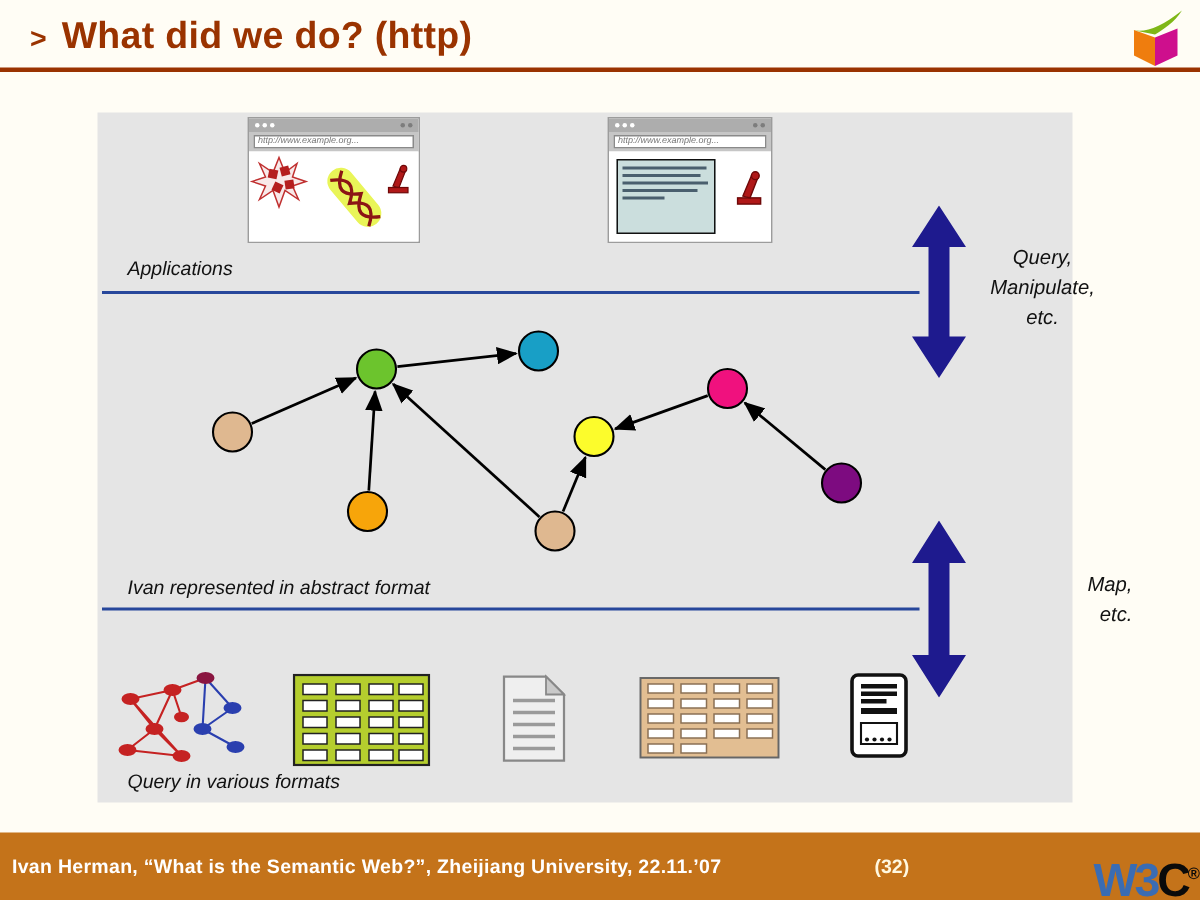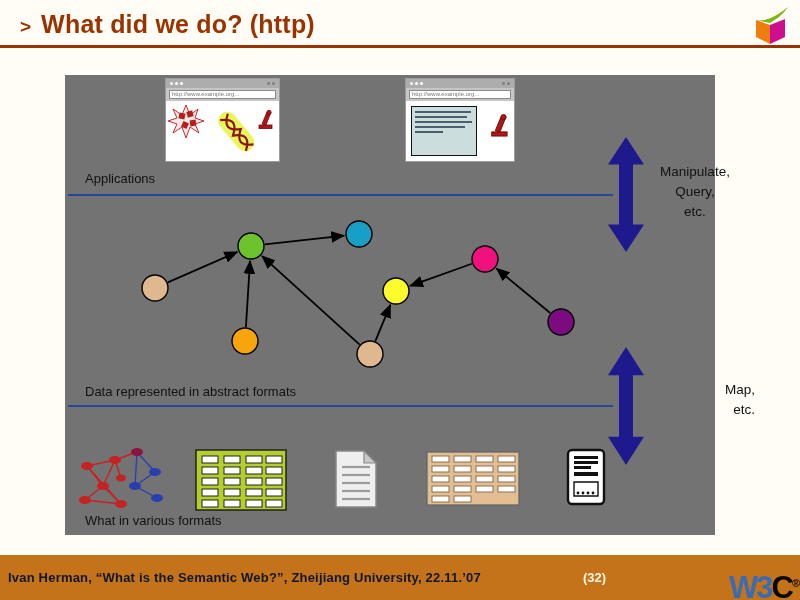--- a/index.html
+++ b/index.html
@@ -8,21 +8,21 @@
     position:relative; width:800px; height:600px; overflow:hidden;
     background:#FFFDF5; font-family:"Liberation Sans", sans-serif;
   }
   
   .title-row { position:absolute; left:20px; top:10px; display:flex; align-items:baseline; gap:10px; }
   .title-prefix { color:#9A3300; font-weight:bold; font-size:19px; }
   .page-title { color:#9A3300; font-weight:bold; font-size:25px; letter-spacing:0.2px; }
   .title-rule { position:absolute; left:0; top:45px; width:800px; height:3px; background:#9A3300; }
   .sweo-icon { position:absolute; right:8px; top:5px; width:42px; height:42px; }
   
-  .diagram { position:absolute; left:65px; top:75px; width:650px; height:460px; background:#737373; }
+  .diagram { position:absolute; left:65px; top:75px; width:650px; height:460px; background:#e5e5e5;font-style:italic; }
   .layer-label { position:absolute; left:20px; font-size:13px; color:#111; }
   .blue-rule { position:absolute; left:3px; width:545px; height:2px; background:#27479B; }
   #graph-svg { position:absolute; left:0; top:0; width:650px; height:460px; }
   #graph-svg .edge { stroke:#000; stroke-width:1.8; }
   #graph-svg .node { stroke:#000; stroke-width:1.4; }
   
   .browser { position:absolute; background:#fff; border:1px solid #9C9C9C; }
   .browser .titlebar { height:9px; background:#ADADAD; position:relative; }
   .browser .dot { position:absolute; top:3px; width:3px; height:3px; border-radius:50%; background:#fff; }
   .browser .dot.d1{left:4px} .browser .dot.d2{left:9px} .browser .dot.d3{left:14px}
@@ -39,21 +39,21 @@
   
   .icon-abs { position:absolute; }
   
   .varrow { position:absolute; width:38px; }
   .flow-label { position:absolute; width:120px; text-align:center; font-size:13.5px; line-height:20px; color:#111; }
   
   .footer {
     position:absolute; left:0; bottom:0; width:800px; height:45px; background:#C4731A;
     display:flex; align-items:center;
   }
-  .footer .credit { position:absolute; left:8px; color:#0f172a; font-weight:bold; font-size:13px; letter-spacing:0.2px; }
+  .footer .credit { position:absolute; left:8px; color:#ffffff; font-weight:bold; font-size:13px; letter-spacing:0.2px; }
   .footer .pageno { position:absolute; left:583px; color:#FFF8E0; font-weight:bold; font-size:13px; }
   .w3c-logo { position:absolute; right:0; top:6px; font-weight:bold; font-size:31px; letter-spacing:-2px; line-height:44px; }
   .w3c-logo .w3 { color:#3A6CB3; }
   .w3c-logo .c { color:#0A0A0A; }
   .w3c-logo .reg { color:#0A0A0A; font-size:11px; vertical-align:super; letter-spacing:0; }
 </style>
 </head>
 <body>
 
 <div class="title-row">
@@ -132,24 +132,24 @@
           <path d="M4,15 L9,3 L12.5,4.5 L8,16 Z"></path>
           <circle cx="11" cy="3.5" r="2.2"></circle>
         </g>
       </svg>
     </div>
   </div>
 
   <div class="layer-label" style="top:96px;">Applications</div>
   <div class="blue-rule" style="top:119px;"></div>
 
-  <div class="layer-label" style="top:309px;">Data represented in abstract formats</div>
+  <div class="layer-label" style="top:309px;">Ivan represented in abstract format</div>
   <div class="blue-rule" style="top:330px;"></div>
 
-  <div class="layer-label" style="top:438px;">What in various formats</div>
+  <div class="layer-label" style="top:438px;">Query in various formats</div>
 
   <svg id="graph-svg">
     <defs>
       <marker id="arrowhead" markerUnits="userSpaceOnUse" markerWidth="14" markerHeight="12" viewBox="0 0 12 10" refX="11" refY="5" orient="auto">
         <path d="M0,0 L12,5 L0,10 Z" fill="#000"></path>
       </marker>
     </defs>
   <line x1="102.82620268863064" y1="207.38853632372408" x2="172.25763997646717" y2="177.01228251029562" class="edge" marker-end="url(#arrowhead)"></line>
       <line x1="199.91437228543066" y1="169.45395863495216" x2="279.09174397989574" y2="160.6564728911227" class="edge" marker-end="url(#arrowhead)"></line>
       <line x1="180.8824522623716" y1="252.02783917911637" x2="185.0545154331733" y2="185.9701723080896" class="edge" marker-end="url(#arrowhead)"></line>
@@ -266,22 +266,22 @@
         <circle cx="17" cy="45" r="1.4"></circle>
       <circle cx="22" cy="45" r="1.4"></circle>
         <circle cx="27" cy="45" r="1.4"></circle>
     </g>
   </svg>
 
   <svg class="varrow" style="left:542px; top:62px; height:115px;" viewBox="0 0 38 100" preserveAspectRatio="none">
     <polygon points="19,0 37,24 26,24 26,76 37,76 19,100 1,76 12,76 12,24 1,24" fill="#1E1A8E"></polygon>
   </svg>
   <div class="flow-label" style="left:570px; top:87px;">
+    <div>Query,</div>
     <div>Manipulate,</div>
-    <div>Query,</div>
     <div>etc.</div>
   </div>
 
   <svg class="varrow" style="left:542px; top:272px; height:118px;" viewBox="0 0 38 100" preserveAspectRatio="none">
     <polygon points="19,0 37,24 26,24 26,76 37,76 19,100 1,76 12,76 12,24 1,24" fill="#1E1A8E"></polygon>
   </svg>
   <div class="flow-label" style="left:570px; top:305px;text-align:right;">
     <div>Map,</div>
     <div>etc.</div>
   </div>

